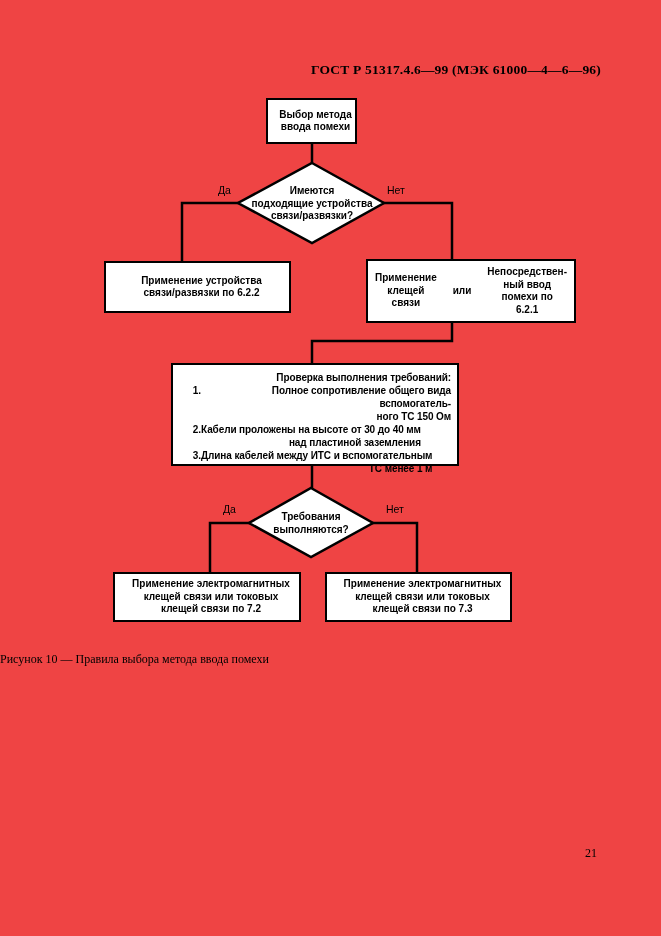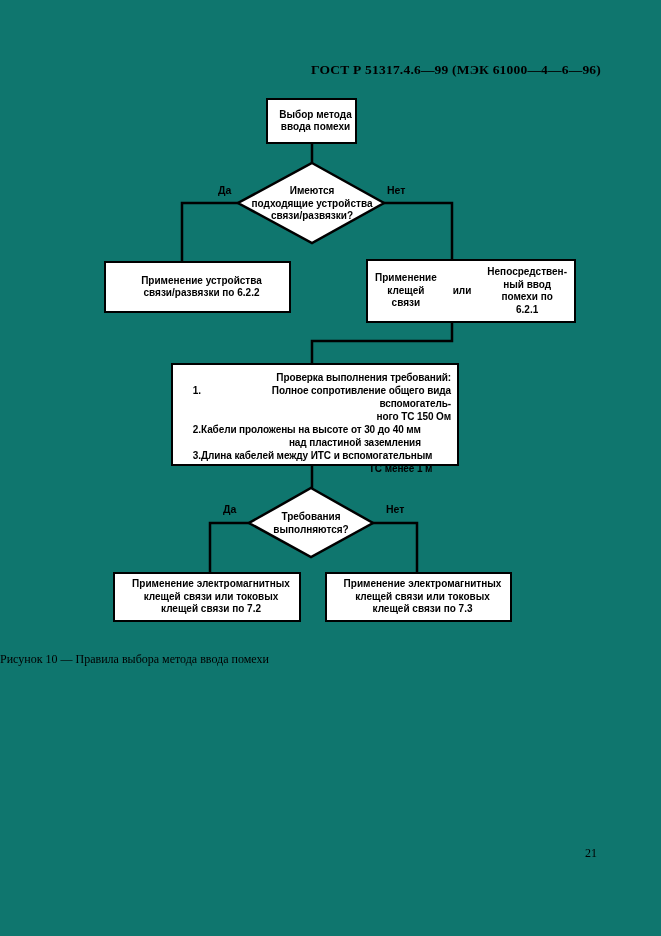--- a/index.html
+++ b/index.html
@@ -1,19 +1,19 @@
 <!DOCTYPE html>
 <html><head>
 <meta charset="utf-8">
 <style>
   html,body{margin:0;padding:0;background:#e8e8e8;}
   .page{
     position:relative;
     width:661px;height:936px;
-    background:#0f766e;
+    background:#ef4444;
     overflow:hidden;
     font-family:"Liberation Sans",sans-serif;
   }
   .doc-header{
     position:absolute;top:62px;right:60px;
     font-family:"Liberation Serif",serif;
     font-weight:bold;font-size:13.5px;color:#000;
     letter-spacing:0.2px;
   }
   svg.lines{position:absolute;left:0;top:0;}
@@ -28,21 +28,21 @@
     padding-left:8px;
   }
   .dtext{
     position:absolute;
     text-align:center;
     font-weight:bold;font-size:10px;line-height:12.5px;color:#000;
     white-space:pre-line;
   }
   .branch-label{
     position:absolute;
-    font-weight:bold;font-size:10.5px;color:#000;
+    font-weight:normal;font-size:10.5px;color:#000;
   }
   .or-box{justify-content:space-between;padding:0 7px;}
   .or-box .col{flex:0 0 auto;white-space:pre-line;}
   .or-box .or-word{flex:0 0 auto;padding:0 2px;}
   .checklist-box{
     display:block;text-align:right;white-space:normal;
     padding:6px 6px 0 13px;
     font-size:10px;line-height:13px;letter-spacing:-0.1px;
   }
   .checklist-title{margin-left:19px;margin-bottom:0;}

